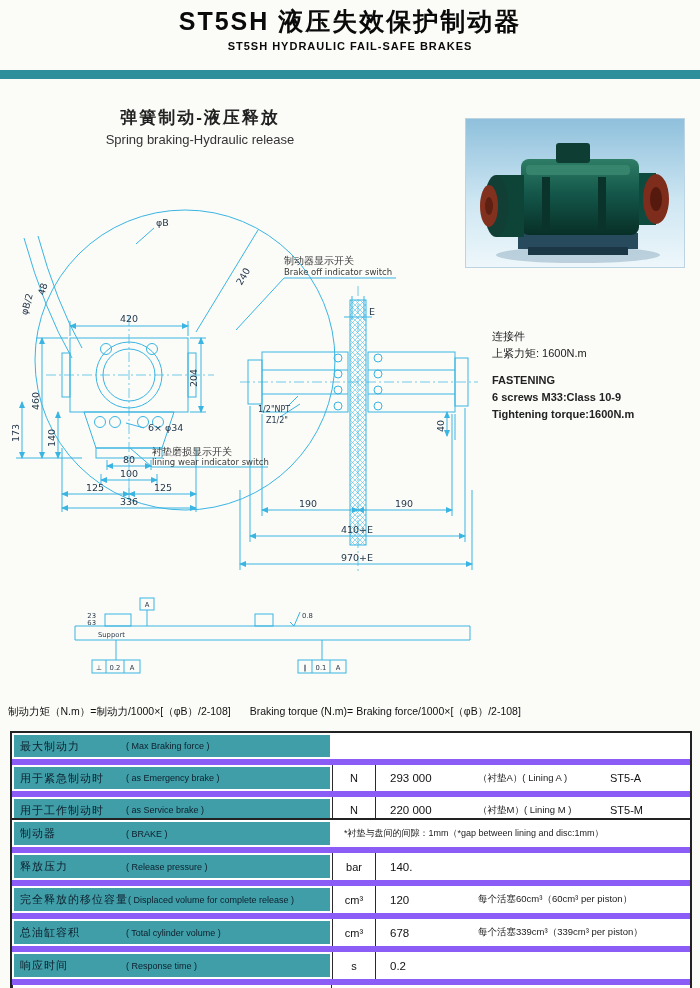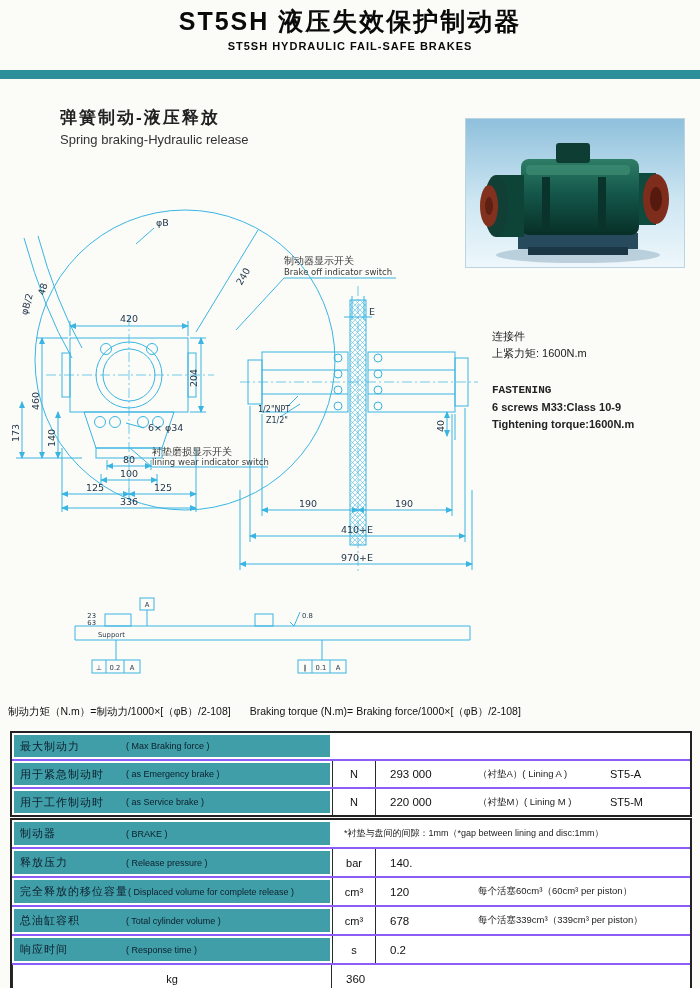--- a/index.html
+++ b/index.html
@@ -8,21 +8,21 @@
     background:#fbfbf8;
     font-family:"Liberation Sans","DejaVu Sans",sans-serif;
     color:#111;
   }
   .abs{position:absolute;}
   
   .title-cn{top:5px;left:0;width:700px;text-align:center;font-size:25px;font-weight:700;letter-spacing:2px;color:#0a0a0a;}
   .title-en{top:40px;left:0;width:700px;text-align:center;font-size:11px;font-weight:700;letter-spacing:1px;color:#0a0a0a;}
   .teal-bar{top:70px;left:0;width:700px;height:9px;background:#2d8f9a;}
   
-  .section{top:106px;left:60px;width:280px;text-align:left;}
+  .section{top:106px;left:60px;width:280px;text-align:center;}
   .section .cnline{font-size:17px;font-weight:700;letter-spacing:2px;color:#222;}
   .section .enline{font-size:13px;color:#333;margin-top:3px;}
   
   .photo{top:118px;left:465px;width:218px;height:148px;border:1px solid #bcd4e2;}
   
   .drawing{top:190px;left:0;}
   svg text{font-family:"DejaVu Sans","Liberation Sans",sans-serif;}
   .dt{font-size:9.5px;fill:#1f3347;}
   .dts{font-size:8px;fill:#1f3347;}
   .co-cn{font-size:10px;fill:#3a3a3a;}
@@ -31,21 +31,21 @@
   
   .fastening{top:328px;left:492px;width:200px;font-size:11px;line-height:17px;color:#222;}
   .fastening .en{font-weight:700;}
   
   .formula{top:705px;left:8px;width:690px;font-size:10.5px;color:#111;white-space:nowrap;}
   .formula .gap{display:inline-block;width:16px;}
   
   .spec-table{left:10px;width:678px;border:2px solid #222;background:#fff;}
   .t1{top:731px;}
   .t2{top:818px;}
-  .trow{display:grid;grid-template-columns:320px 44px 92px 128px 1fr;height:26px;border-bottom:2px solid #8b5cf6;align-items:stretch;}
+  .trow{display:grid;grid-template-columns:320px 44px 92px 128px 1fr;height:26px;border-bottom:6px solid #8b5cf6;align-items:stretch;}
   .t2 .trow{grid-template-columns:320px 44px 92px 1fr;height:27px;}
   .trow:last-child{border-bottom:none;}
   .trow.merged{grid-template-columns:320px 1fr;}
   .tlabel{padding:2px 2px;}
   .chip{background:#3f9ea7;height:100%;display:flex;align-items:center;padding:0 6px;box-sizing:border-box;}
   .chip .cn{font-size:11px;color:#0d1f2d;min-width:106px;letter-spacing:1px;}
   .chip .en{font-size:9px;color:#0d1f2d;white-space:nowrap;}
   .tunit{border-left:1px solid #2a2a2a;border-right:1px solid #2a2a2a;display:flex;align-items:center;justify-content:center;font-size:11px;}
   .tval{display:flex;align-items:center;padding-left:14px;font-size:11.5px;}
   .tnote{display:flex;align-items:center;padding-left:10px;font-size:9.5px;color:#222;white-space:nowrap;}
@@ -269,21 +269,21 @@
   <text class="micro" x="115" y="480" text-anchor="middle">0.2</text>
   <text class="micro" x="132" y="480" text-anchor="middle">A</text>
   <text class="micro" x="305" y="480" text-anchor="middle">∥</text>
   <text class="micro" x="321" y="480" text-anchor="middle">0.1</text>
   <text class="micro" x="338" y="480" text-anchor="middle">A</text>
 </svg>
 
 <div class="abs fastening">
   <div class="cn">连接件</div>
   <div class="cn">上紧力矩: 1600N.m</div>
-  <div class="en" style="margin-top:20px;font-family:Liberation Mono, monospace;">FASTENING</div>
+  <div class="en" style="margin-top:10px;">FASTENING</div>
   <div class="en">6 screws M33:Class 10-9</div>
   <div class="en">Tightening torque:1600N.m</div>
 </div>
 
 <div class="abs formula">
   <span>制动力矩（N.m）=制动力/1000×[（φB）/2-108]</span><span class="gap"></span>
   <span>Braking torque (N.m)= Braking force/1000×[（φB）/2-108]</span>
 </div>
 
 <div class="abs spec-table t1">

